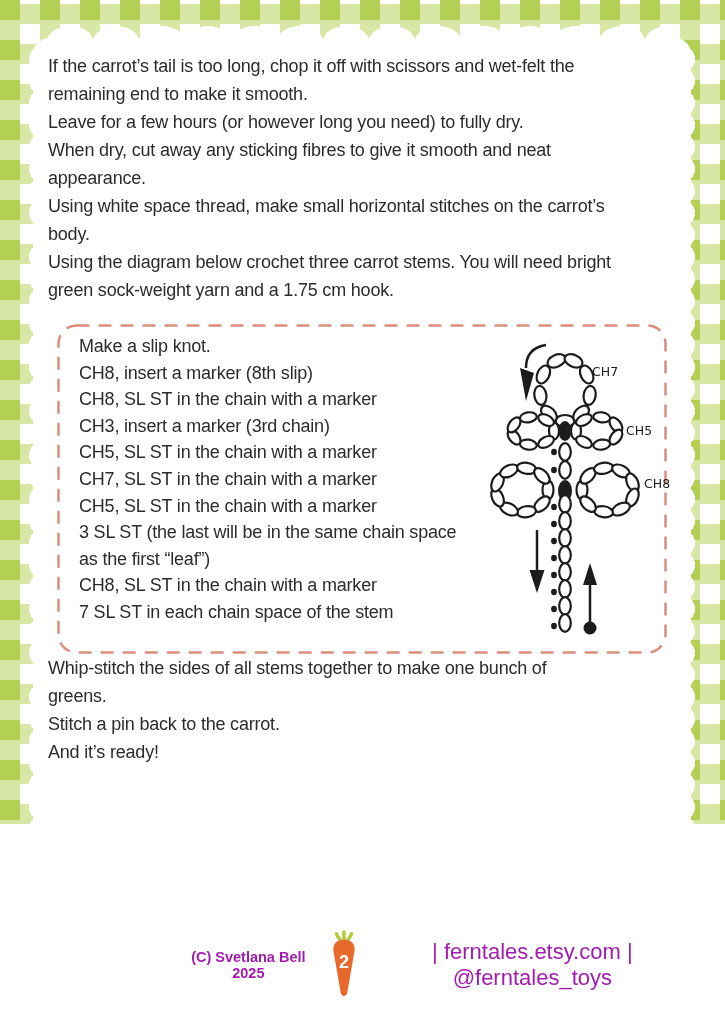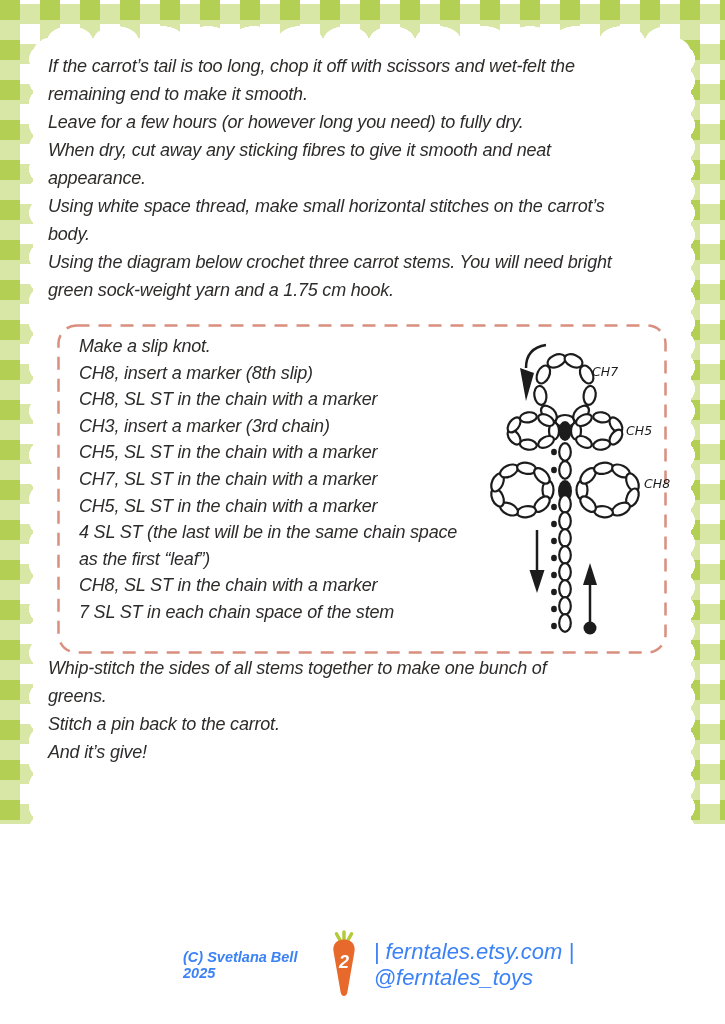--- a/index.html
+++ b/index.html
@@ -10,21 +10,20 @@
   
   .page{
     position:relative;width:725px;height:824px;
     background-color:#ffffff;
     background-image:
       conic-gradient(#b3d054 0.25turn, transparent 0.25turn),
       repeating-linear-gradient(0deg, #d9e7a6 0 20px, transparent 20px 40px),
       repeating-linear-gradient(90deg, #d9e7a6 0 20px, transparent 20px 40px);
     background-size:40px 40px, auto, auto;
     background-position:-20px 0, 0 0, 0 0;
-    font-style:italic;
   }
   
   .panel{
     position:absolute;left:33px;top:38px;width:658px;height:953px;
     background:#ffffff;border-radius:16px;
   }
   .sc{position:absolute;background-repeat:repeat;}
   .sc-top{left:14px;right:14px;top:-13px;height:16px;
     background-image:radial-gradient(23px 15px at 23px 16px,#fff 98%,transparent 100%);
     background-size:46px 16px;background-repeat:repeat-x;}
@@ -58,21 +57,21 @@
     position:absolute;left:22px;top:9px;width:480px;
     font-size:18px;line-height:26.6px;letter-spacing:-0.2px;color:#2e2c2b;
     list-style:none;margin:0;padding:0;
   }
   .inst-list li{white-space:pre-line;}
   .diagram{position:absolute;left:423px;top:16px;overflow:visible;}
   .diagram text{font-family:"DejaVu Sans", sans-serif;font-size:12.5px;fill:#1c1c1c;letter-spacing:0;}
   
   .footer{
     position:absolute;left:150px;bottom:-10px;height:72px;
-    display:flex;align-items:center;gap:12px;color:#3b82f6;
+    display:flex;align-items:center;gap:12px;color:#a21caf;text-align:center;
   }
   .copyright{font-weight:bold;font-size:14.5px;letter-spacing:0;}
   .links{font-size:22px;letter-spacing:0;}
   .carrot{flex:0 0 auto;}
 </style>
 </head>
 <body>
 
 <div class="page">
   <div class="panel">
@@ -97,21 +96,21 @@
           <rect x="1.5" y="1.5" width="607" height="327" rx="18" ry="18" fill="none" stroke="#d98f7e" stroke-width="2.5" stroke-dasharray="13 9"></rect>
         </svg>
         <ul class="inst-list">
           <li>Make a slip knot.</li>
           <li>CH8, insert a marker (8th slip)</li>
           <li>CH8, SL ST in the chain with a marker</li>
           <li>CH3, insert a marker (3rd chain)</li>
           <li>CH5, SL ST in the chain with a marker</li>
           <li>CH7, SL ST in the chain with a marker</li>
           <li>CH5, SL ST in the chain with a marker</li>
-          <li>4 SL ST (the last will be in the same chain space
+          <li>3 SL ST (the last will be in the same chain space
 as the first “leaf”)</li>
           <li>CH8, SL ST in the chain with a marker</li>
           <li>7 SL ST in each chain space of the stem</li>
         </ul>
 
         <svg class="diagram" id="stitch-diagram" width="200" height="300" viewBox="0 0 200 300">
           <g id="diag-static" fill="none" stroke="#1c1c1c" stroke-width="2.5">
             <path d="M 66,5 Q 46,8 46,28"></path>
           </g>
           <g fill="#1c1c1c" stroke="none">
@@ -193,21 +192,21 @@
             </g>
           <text x="112" y="36">CH7</text>
           <text x="146" y="95">CH5</text>
           <text x="164" y="148">CH8</text>
         </svg>
       </div>
 
       <p class="p-gap19">Whip-stitch the sides of all stems together to make one bunch of
 greens.</p>
       <p class="p-gap27">Stitch a pin back to the carrot.</p>
-      <p class="p-gap25">And it’s give!</p>
+      <p class="p-gap25">And it’s ready!</p>
     </div>
 
     <div class="footer">
       <span class="copyright">(C) Svetlana Bell 2025</span>
       <svg class="carrot" width="36" height="72" viewBox="0 0 36 76">
         <g stroke="#b3c938" stroke-width="3.6" stroke-linecap="round">
           <line x1="18" y1="3" x2="18" y2="13"></line>
           <line x1="10" y1="5" x2="15" y2="14"></line>
           <line x1="26" y1="5" x2="21" y2="14"></line>
         </g>

